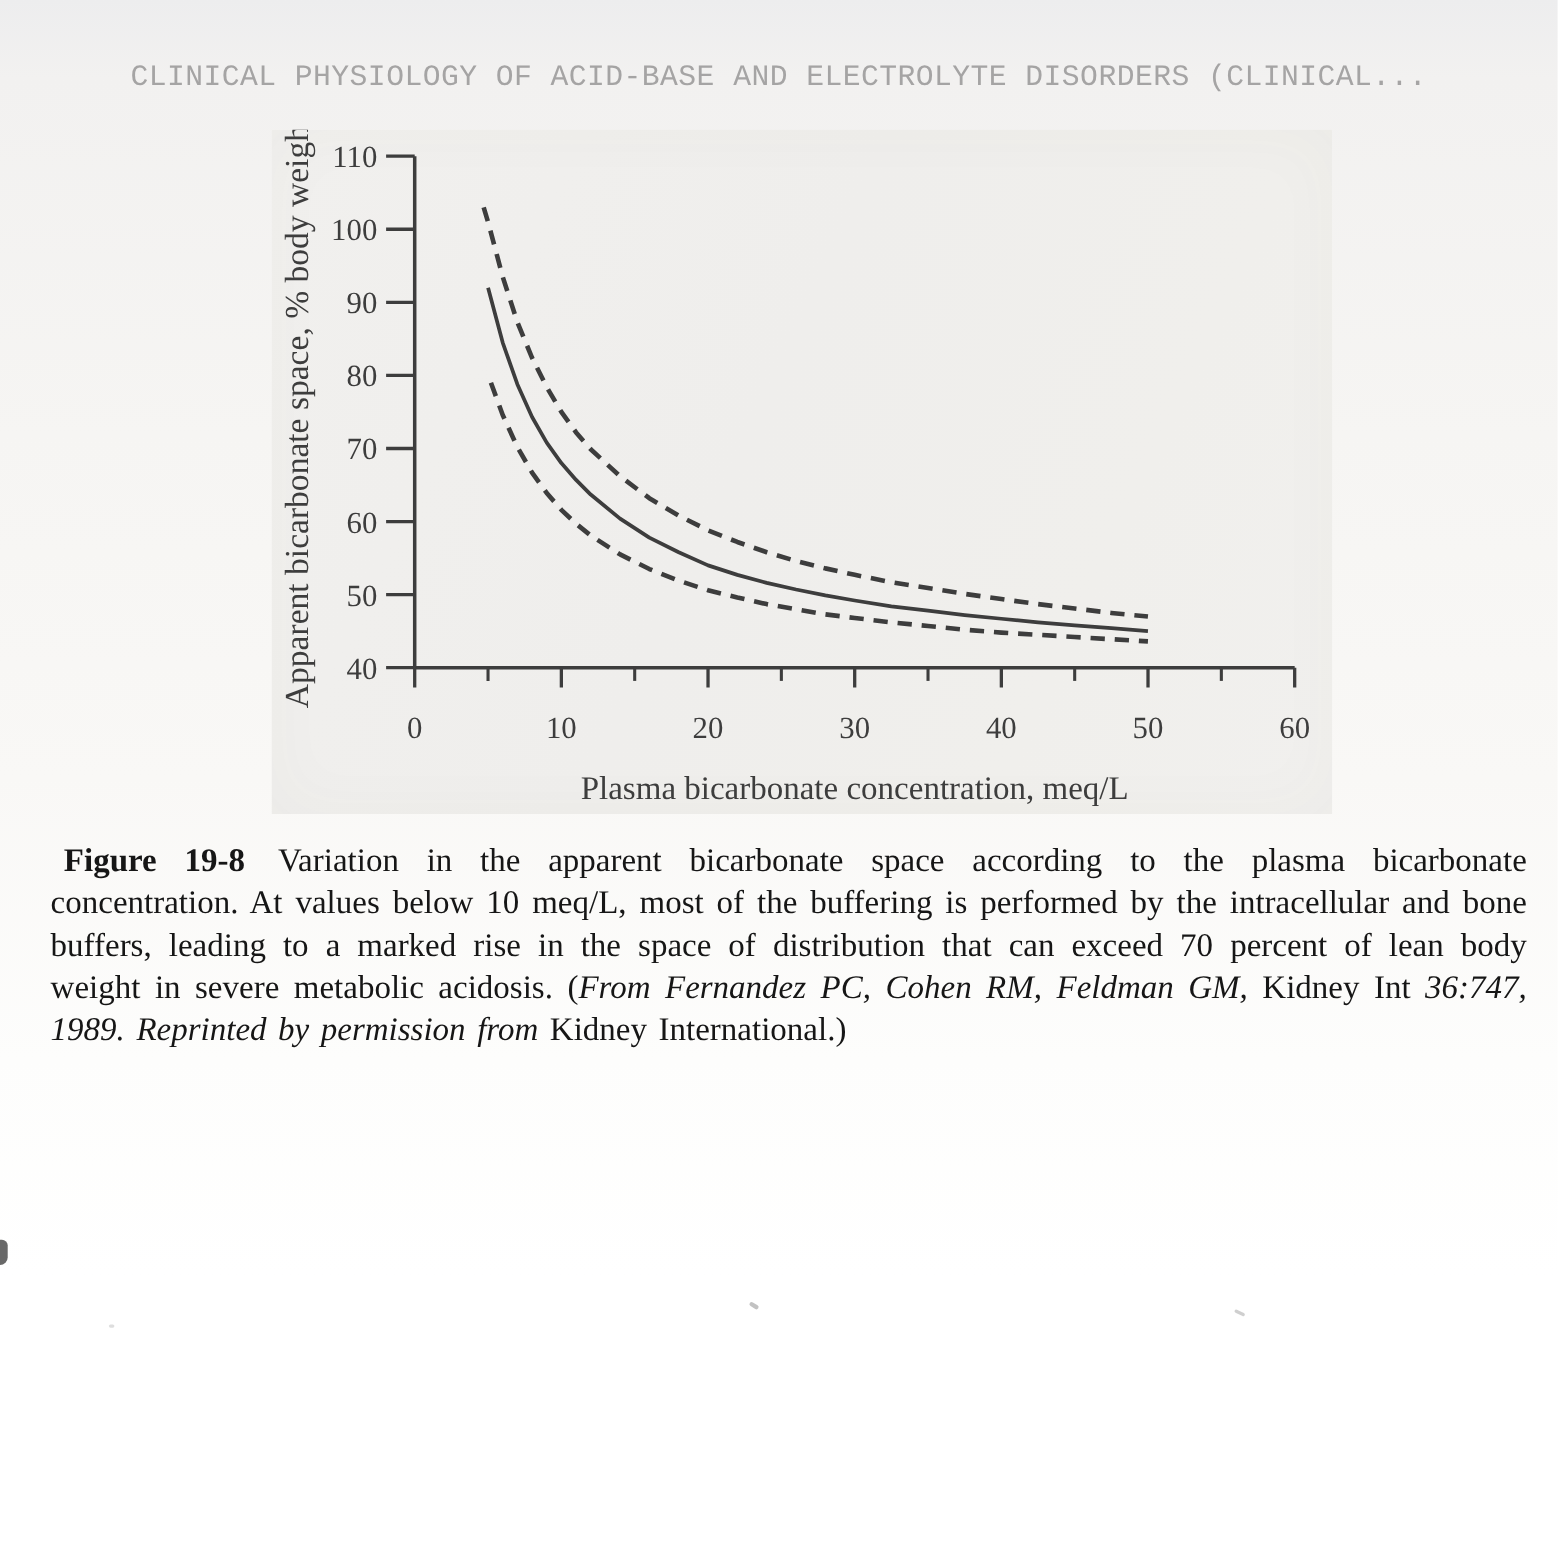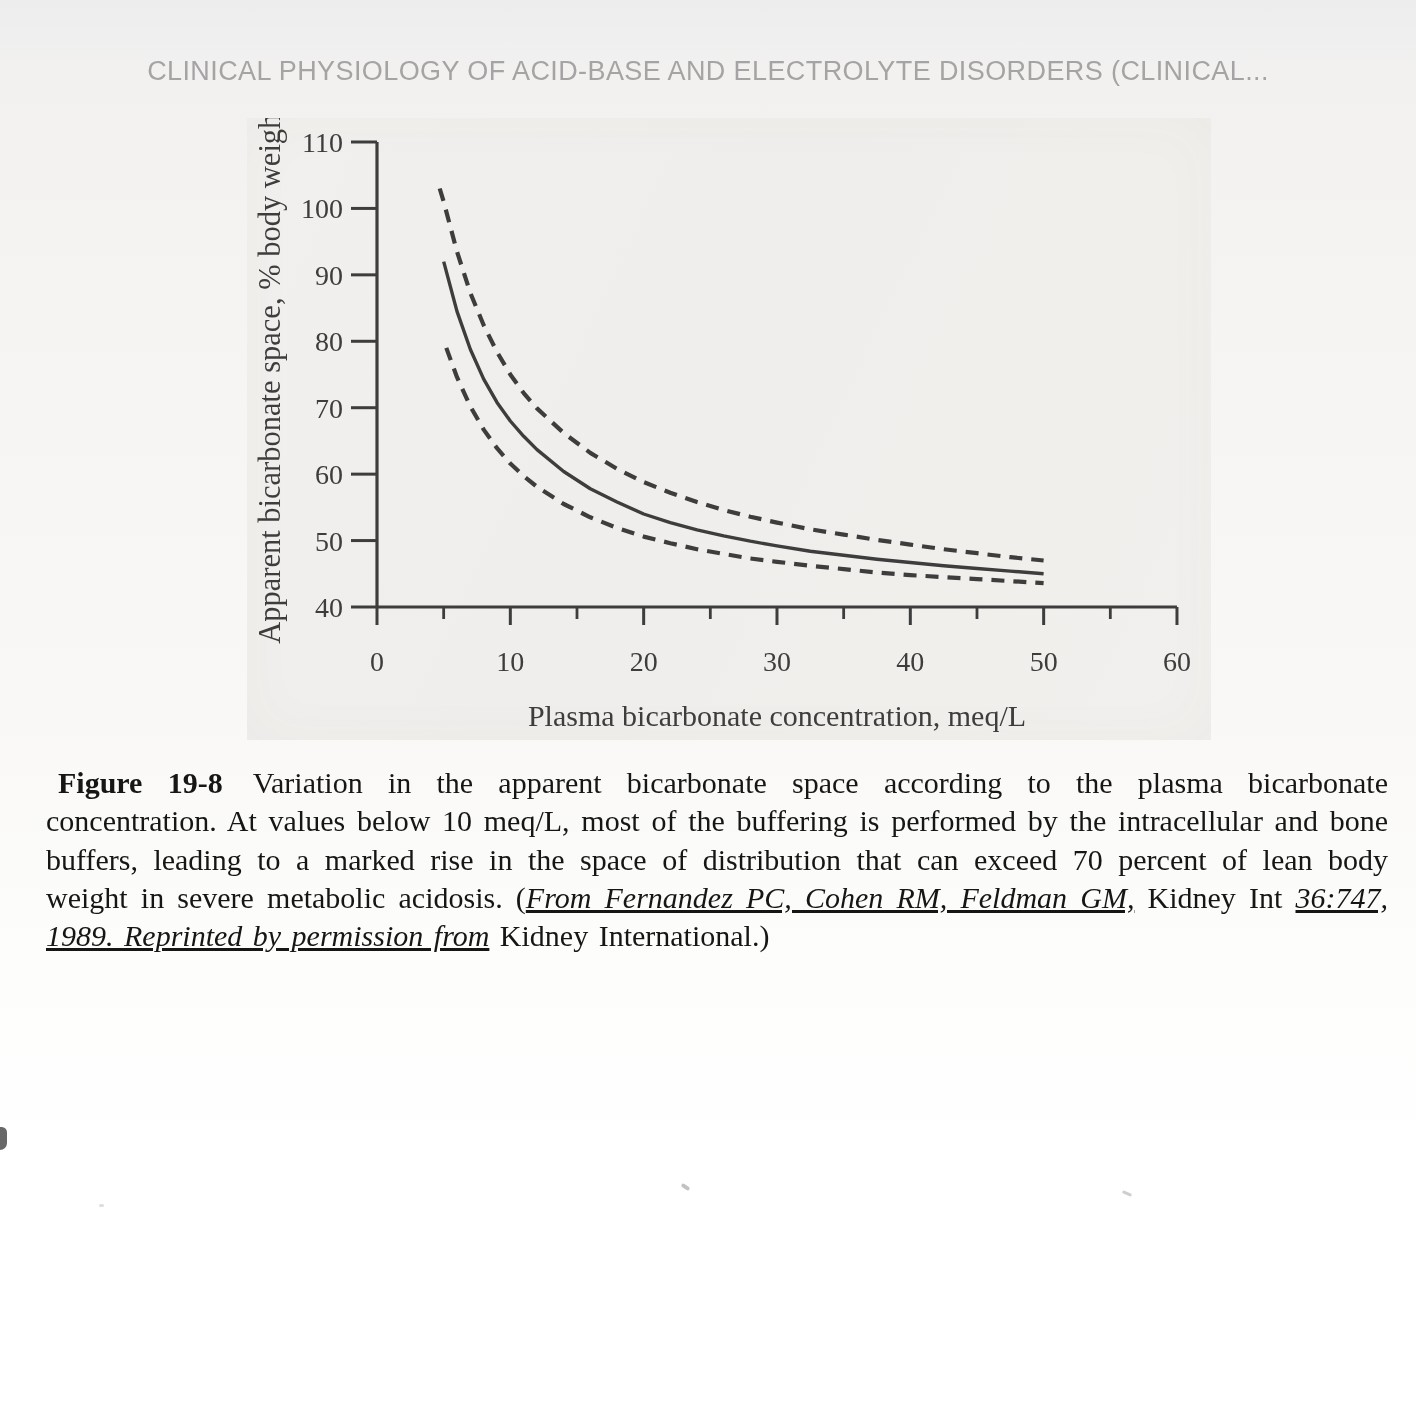--- a/index.html
+++ b/index.html
@@ -4,41 +4,41 @@
 <style>
   html,body{margin:0;padding:0;}
   body{
     width:1416px;height:1416px;position:relative;overflow:hidden;
     background:linear-gradient(180deg,#ededee 0%,#f2f1f0 5%,#f6f5f3 28%,#f9f8f6 50%,#fdfdfc 68%,#ffffff 82%,#ffffff 100%);
     font-family:"Liberation Serif",serif;
   }
   .book-header{
     position:absolute;top:56px;left:0;width:100%;
     text-align:center;
-    font-family:Liberation Sans, sans-serif;
+    font-family:Liberation Mono, monospace;
     font-size:27px;letter-spacing:.4px;
     color:#a5a4a4;
     white-space:nowrap;
   }
   .figure-scan{
     position:absolute;left:247px;top:118px;width:964px;height:622px;margin:0;
     background:linear-gradient(115deg,#f1f0ee 0%,#efeeec 45%,#f0efec 75%,#f1f0ee 100%);
     box-shadow:inset 0 0 60px rgba(90,80,60,.03);
   }
   .chart{position:absolute;left:0;top:0;width:100%;height:100%;}
   .caption{
     position:absolute;left:46px;top:764px;width:1342px;margin:0;
     font-family:"Liberation Serif",serif;
     font-size:30px;line-height:38.3px;
     color:#161616;
     text-align:justify;
     word-spacing:3px;
   }
   .caption .b{font-weight:bold;margin-left:12px;}
-  .caption .i{font-style:italic;text-decoration:underline;}
+  .caption .i{font-style:italic;}
   .artifact{position:absolute;}
   .artifact-edge{left:0;top:1127px;width:7px;height:23px;background:#4d4d4d;border-radius:0 6px 8px 0;opacity:.85;}
   .artifact-speck1{left:681px;top:1185px;width:9px;height:4px;background:#9a9a9a;transform:rotate(32deg);border-radius:2px;opacity:.6;}
   .artifact-speck2{left:1122px;top:1192px;width:10px;height:3px;background:#a8a8a8;transform:rotate(25deg);border-radius:2px;opacity:.55;}
   .artifact-speck3{left:99px;top:1204px;width:5px;height:3px;background:#bdbdbd;border-radius:2px;opacity:.5;}
 </style>
 </head>
 <body>
 
 <div class="pagewrap">

